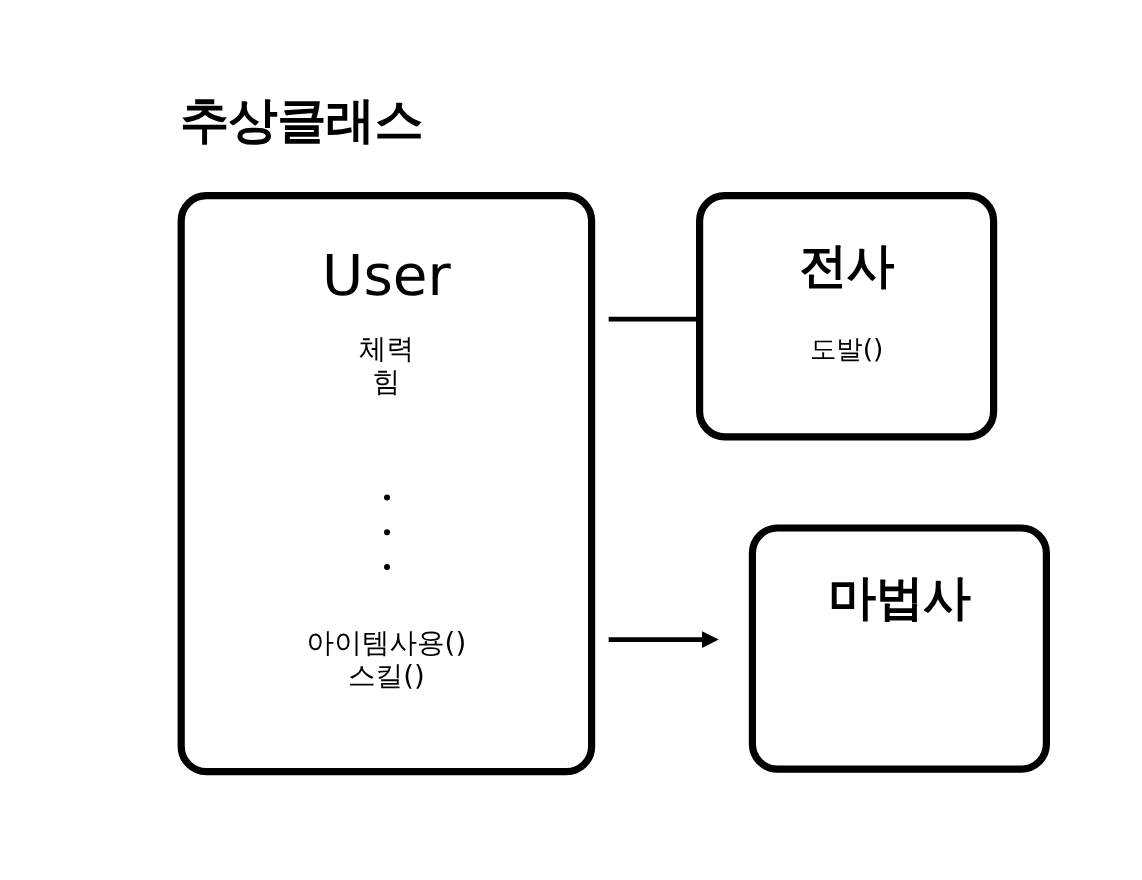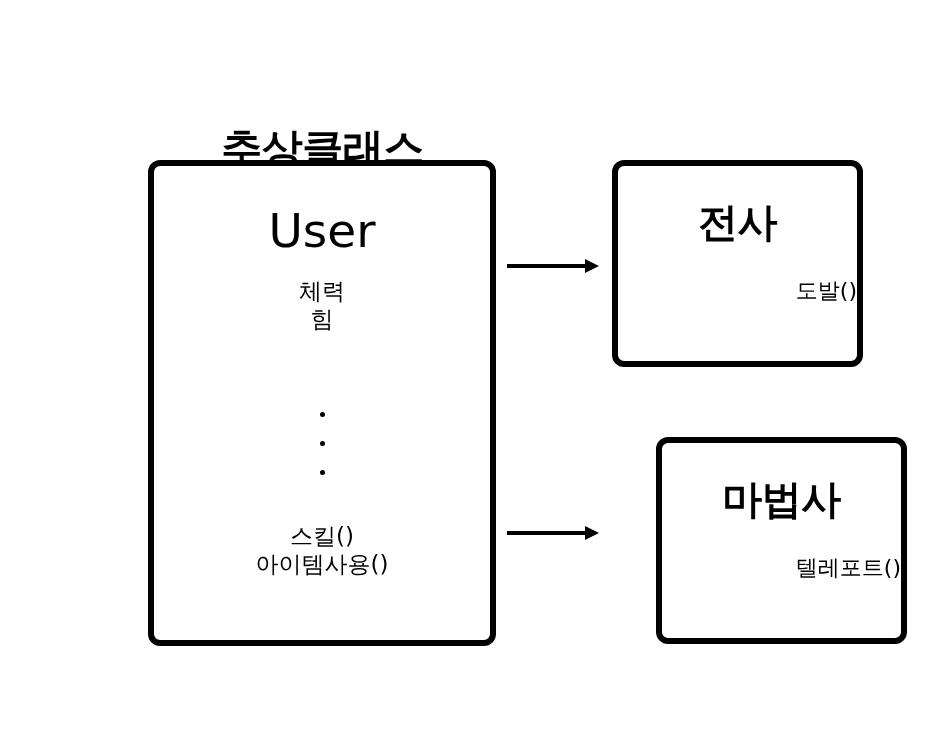--- a/index.html
+++ b/index.html
@@ -18,36 +18,35 @@
     background: #ffffff;
     overflow: hidden;
   }
 
   
   .diagram-title {
     position: absolute;
     left: 150px;
     top: 78px;
     width: 345px;
-    text-align: center;
+    text-align: left;
     font-size: 41px;
     font-weight: bold;
     line-height: 1.1;
     letter-spacing: -0.5px;
     white-space: nowrap;
-    margin-top: 48px;
   }
 
   
   .uml-box {
     position: absolute;
     box-sizing: border-box;
     background: #ffffff;
     border: 6px solid #000000;
-    border-radius: 12px;
+    border-radius: 24px;
   }
 
   
   #base-class-box {
     left: 148px;
     top: 160px;
     width: 348px;
     height: 486px;
   }
   .base-class-name {
@@ -88,21 +87,21 @@
     background: #000000;
     border-radius: 50%;
     margin: 0 auto 24px auto;
   }
   #method-list {
     top: 356px;
   }
 
   
   .derived-box {
-    left: 612px;
+    left: 580px;
     width: 251px;
     height: 207px;
   }
   #derived-box-warrior { top: 160px; }
   #derived-box-mage    { top: 437px; margin-left: 44px; }
 
   .derived-class-name {
     position: absolute;
     left: 0;
     right: 0;
@@ -112,21 +111,21 @@
     font-weight: bold;
     line-height: 1.1;
     letter-spacing: -0.5px;
     white-space: nowrap;
   }
   .derived-method {
     position: absolute;
     left: 0;
     right: 0;
     top: 110px;
-    text-align: right;
+    text-align: center;
     font-size: 22px;
     font-weight: normal;
     white-space: nowrap;
   }
 
   
   .inherit-arrow {
     position: absolute;
     left: 507px;
     width: 92px;
@@ -156,22 +155,22 @@
       <div class="member-item">힘</div>
     </div>
 
     <div id="ellipsis-dots">
       <div class="ellipsis-dot"></div>
       <div class="ellipsis-dot"></div>
       <div class="ellipsis-dot"></div>
     </div>
 
     <div class="member-list" id="method-list">
+      <div class="member-item">아이템사용()</div>
       <div class="member-item">스킬()</div>
-      <div class="member-item">아이템사용()</div>
     </div>
   </div>
 
   <div class="inherit-arrow" id="inherit-arrow-warrior">
     <svg viewBox="0 0 92 22" xmlns="http://www.w3.org/2000/svg">
       <line x1="0" y1="11" x2="80" y2="11" stroke="#000000" stroke-width="4"></line>
       <polygon points="78,4 92,11 78,18" fill="#000000"></polygon>
     </svg>
   </div>
 
@@ -182,16 +181,15 @@
     </svg>
   </div>
 
   <div class="uml-box derived-box" id="derived-box-warrior">
     <div class="derived-class-name">전사</div>
     <div class="derived-method">도발()</div>
   </div>
 
   <div class="uml-box derived-box" id="derived-box-mage">
     <div class="derived-class-name">마법사</div>
-    <div class="derived-method">텔레포트()</div>
   </div>
 
 </div>
 
 </body></html>

